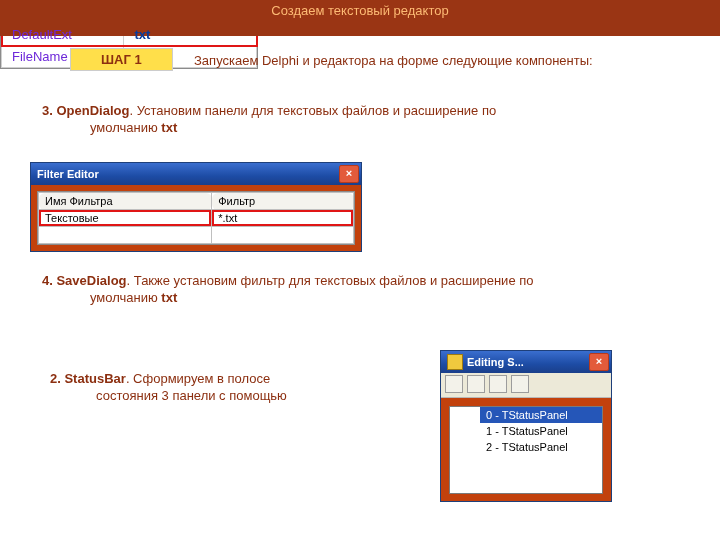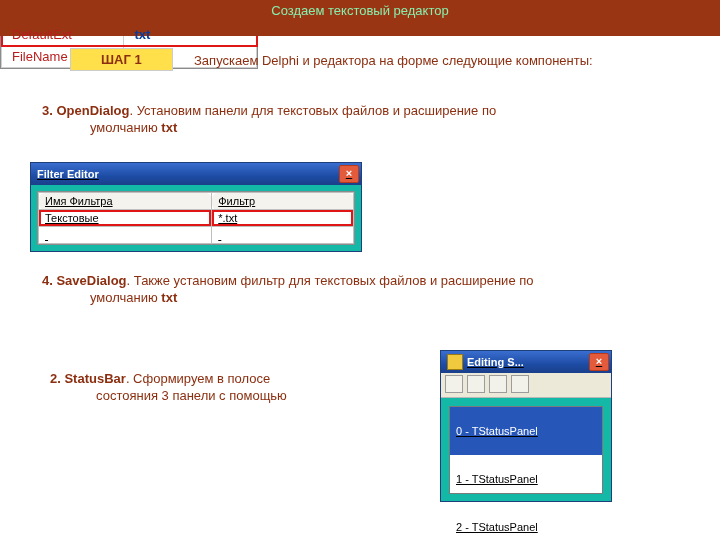--- a/index.html
+++ b/index.html
@@ -9,21 +9,21 @@
     font-family:Tahoma,Verdana,Arial,sans-serif;
     font-size:12px;
     color:#000;
     position:relative;
     overflow:hidden;
   }
   
   .header-band{
     position:absolute;left:0;top:0;width:720px;height:36px;
     background:#9a3514;
-    color:#86efac;
+    color:#fdba74;
     text-align:center;
     font-size:13px;
     line-height:21px;
   }
   
   .step-row{position:absolute;left:70px;top:48px;right:30px;}
   .step-badge{
     display:inline-block;
     background:#ffdf4a;
     padding:3px 30px;
@@ -45,23 +45,22 @@
   .p3 .cont{padding-left:48px;display:block;}
   .p4{position:absolute;left:42px;top:272px;width:590px;}
   .p4 .cont{padding-left:48px;display:block;}
   .p5{position:absolute;left:50px;top:370px;width:260px;}
   .p5 .cont{padding-left:46px;display:block;}
 
   
   .win{
     position:absolute;
     border:1px solid #1e3f7a;
-    background:#14b8a6;
+    background:#c2410c;
     font-size:11px;
-    text-decoration:underline;
   }
   .titlebar{
     height:22px;
     background:linear-gradient(#3a6ecf,#1d4ca5 60%,#1a3f8a);
     color:#fff;
     display:flex;align-items:center;
     padding-left:6px;
     font-weight:bold;
     font-size:11px;
   }
@@ -84,39 +83,39 @@
   }
   .grid th{background:#f4f3ee;border-radius:6px;}
   .highlight-row td{box-shadow:inset 0 0 0 2px #e01515;}
   #filter-editor{left:30px;top:162px;width:330px;}
   #filter-editor .grid{height:auto;}
 
   
   #obj-inspector{left:420px;top:172px;width:256px;border:1px solid #8b8b8b;background:#fff;}
   #obj-inspector table{border-collapse:collapse;width:100%;}
   #obj-inspector td{border:1px solid #cfcfcf;padding:3px 10px;font-size:13px;}
-  #obj-inspector .propname{color:#b91c1c;}
+  #obj-inspector .propname{color:#6d28d9;}
   #obj-inspector .propval{color:#0a3b9a;}
   #obj-inspector tr.hl td{position:relative;}
   #obj-inspector tr.hl{outline:2px solid #e01515;outline-offset:-1px;}
   #obj-inspector tr.hl .propval{font-weight:bold;}
 
   
   #panels-editor{left:440px;top:350px;width:170px;height:150px;}
   #panels-editor .toolbar{
     height:20px;background:#ece9d8;border-bottom:1px solid #b8b8b8;
     display:flex;gap:4px;padding:2px 4px;
   }
   .tbtn{width:16px;height:16px;border:1px solid #9c9c9c;background:#f3f2ea;}
   #panels-editor .list{
     margin:8px;border:1px solid #7a7a7a;background:#fff;
     height:86px;
   }
   #panels-editor .list .item{
-    padding:18px 6px;font-size:11px;
+    padding:2px 6px;font-size:11px;margin-left:30px;
   }
   #panels-editor .list .item.sel{
     background:#2556b8;color:#fff;
   }
   .app-icon{
     width:14px;height:14px;margin-right:4px;
     background:#f0c93e;border:1px solid #9c7a12;
     display:inline-block;vertical-align:middle;
   }
 </style>

